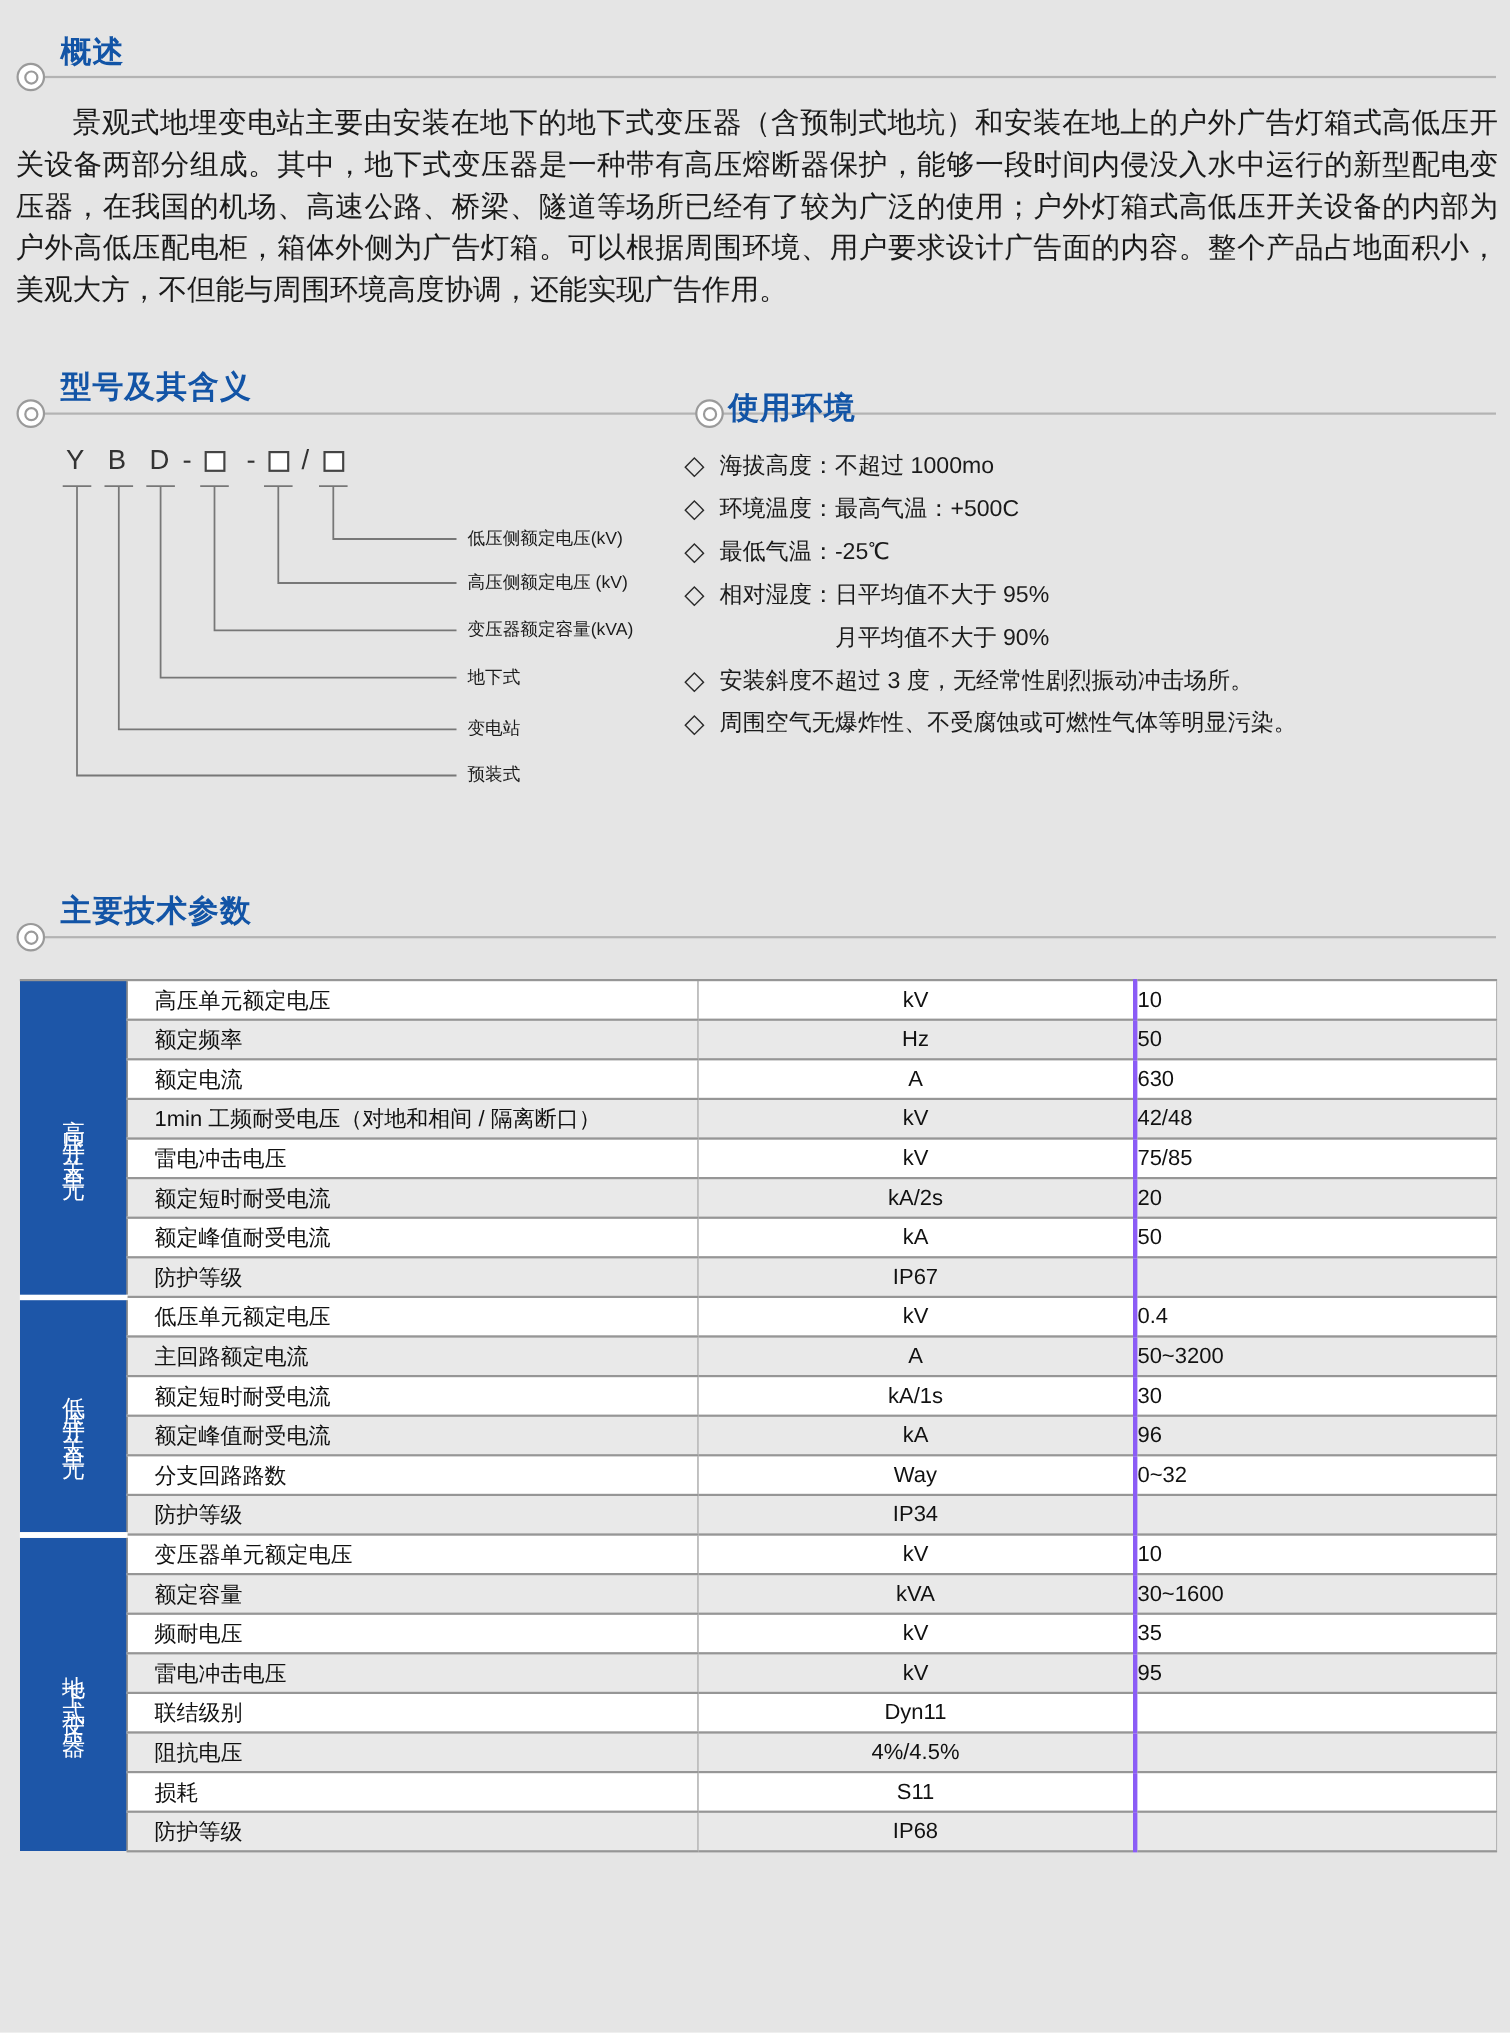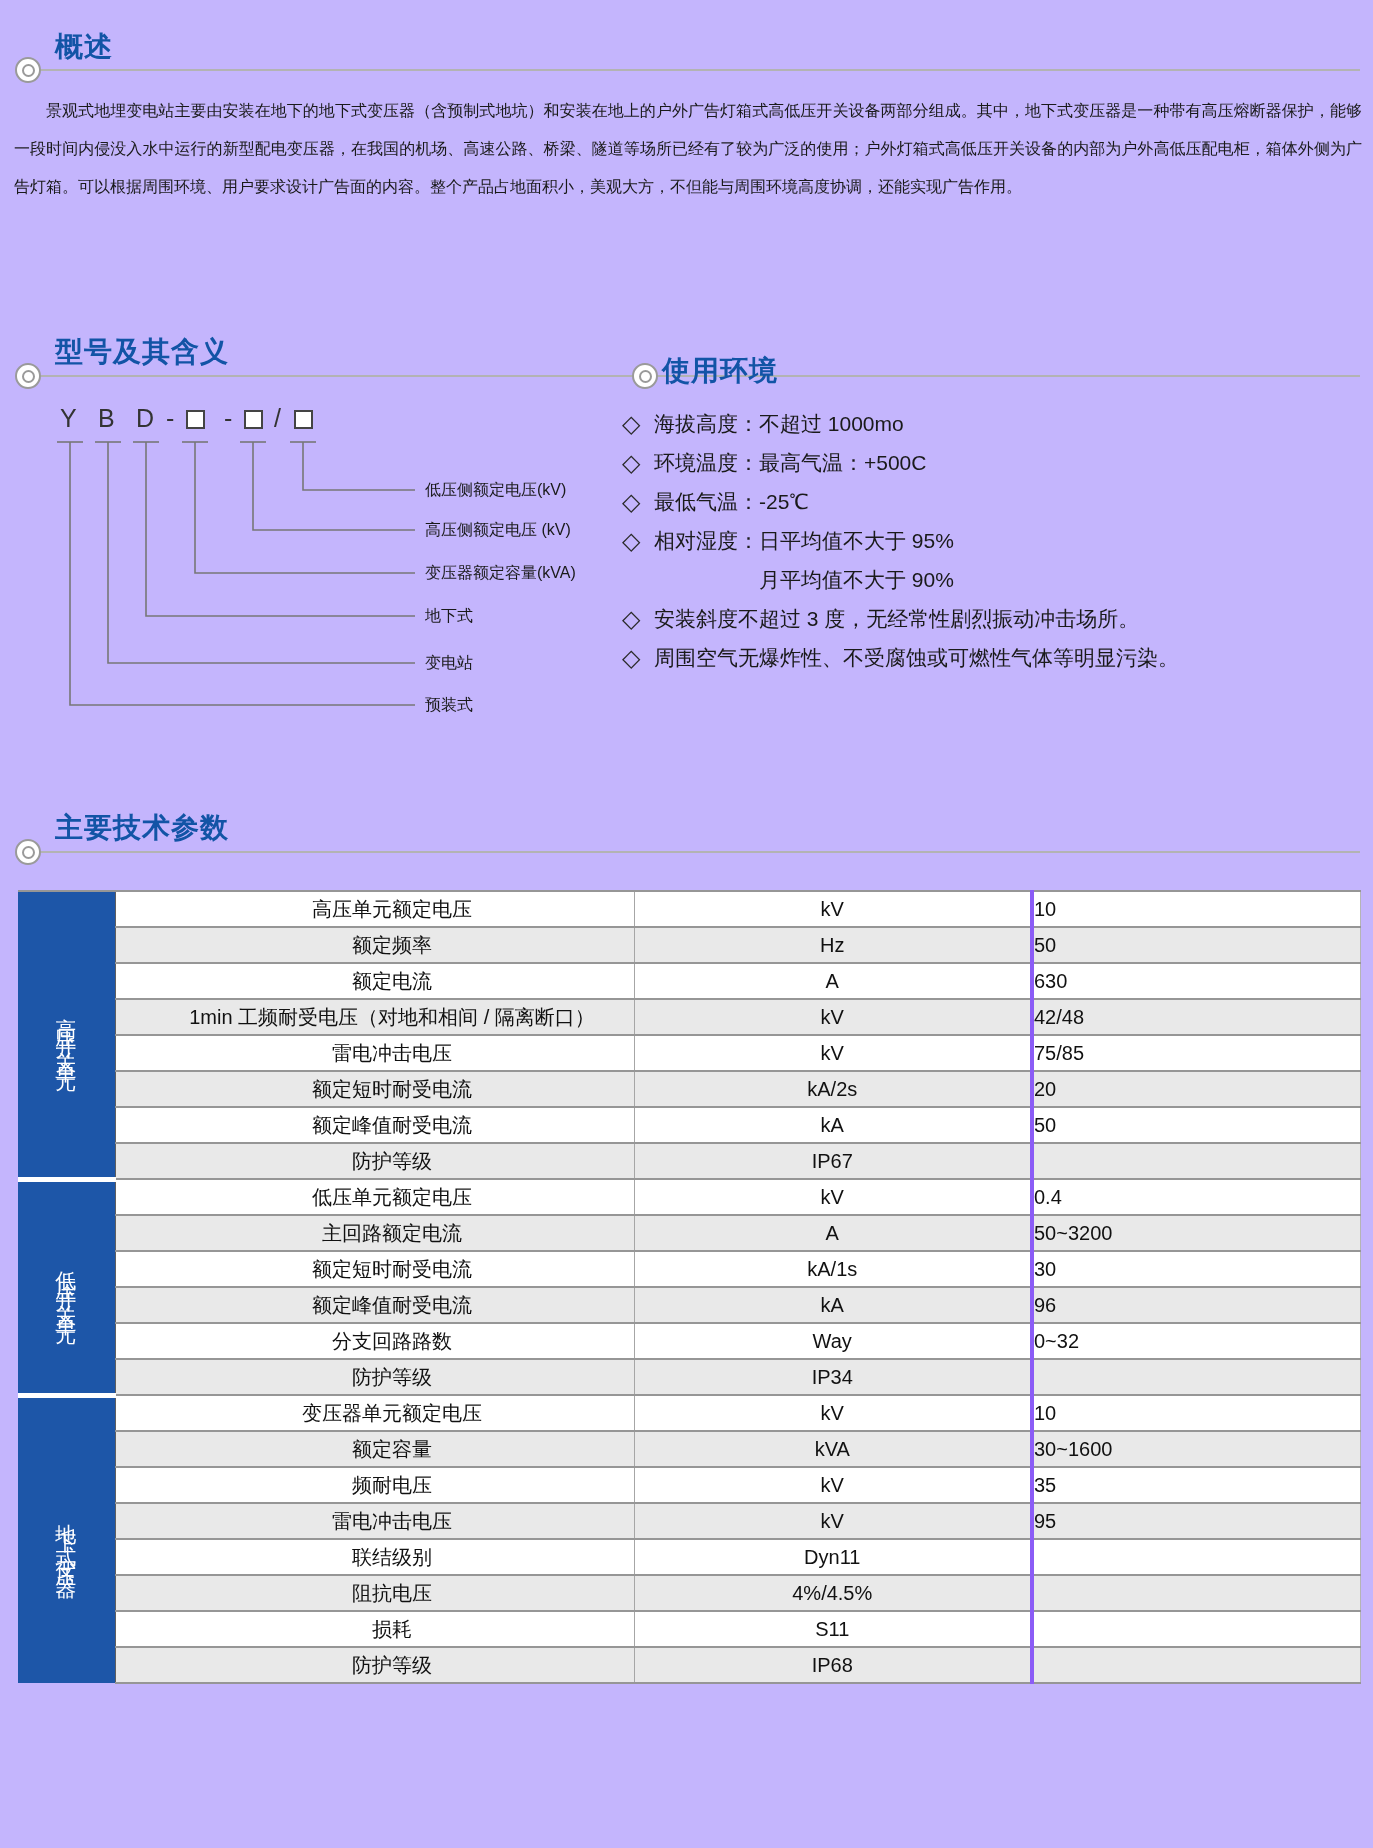--- a/index.html
+++ b/index.html
@@ -1,21 +1,21 @@
 <!DOCTYPE html>
 <html><head>
 <meta charset="utf-8">
 <style>
   * { margin: 0; padding: 0; box-sizing: border-box; }
   html, body { background: #ffffff; }
   .page {
     position: relative;
     width: 1373px;
     height: 1848px;
-    background: #c4b5fd;
+    background: #e5e5e5;
     font-family: "Liberation Sans", sans-serif;
     color: #1c1c1c;
     overflow: hidden;
   }
   .sec-title {
     position: absolute;
     font-size: 28px;
     font-weight: bold;
     color: #1254a6;
     letter-spacing: 1px;
@@ -37,21 +37,21 @@
   }
   .marker .inner {
     width: 13px; height: 13px;
     border: 2px solid #9a9a9a;
     border-radius: 50%;
     background: #ffffff;
   }
   .paragraph {
     position: absolute;
     left: 14px; top: 92px; width: 1348px;
-    font-size: 16px;
+    font-size: 26px;
     line-height: 38px;
     text-align: justify;
     text-indent: 2em;
     color: #1a1a1a;
   }
   
   .model-diagram { position: absolute; left: 0; top: 398px; width: 620px; height: 330px; }
   .model-diagram svg { position: absolute; left: 0; top: 0; }
   .code-char {
     position: absolute;
@@ -122,21 +122,21 @@
   }
   .params-table td.side.gap { border-bottom: 5px solid #ffffff; }
   .params-table .vert {
     writing-mode: vertical-rl;
     margin: 0 auto;
     color: #ffffff;
     font-size: 21px;
     letter-spacing: 11px;
     line-height: 1;
   }
-  .params-table td.c-param { padding-left: 35px; text-align: center; border-right: 1px solid #a6a6a6; }
+  .params-table td.c-param { padding-left: 25px; text-align: left; border-right: 1px solid #a6a6a6; }
   .params-table td.c-unit  { text-align: center; border-right: 4px solid #8b5cf6; }
   .params-table td.c-value { text-align: left; border-right: 1px solid #b5b5b5; }
   .params-table { border-top: 2px solid #969696; }
 </style>
 </head>
 <body>
 
 <div class="page">
 
   <div class="sec-title" style="left:55px; top:28px;">概述</div>

